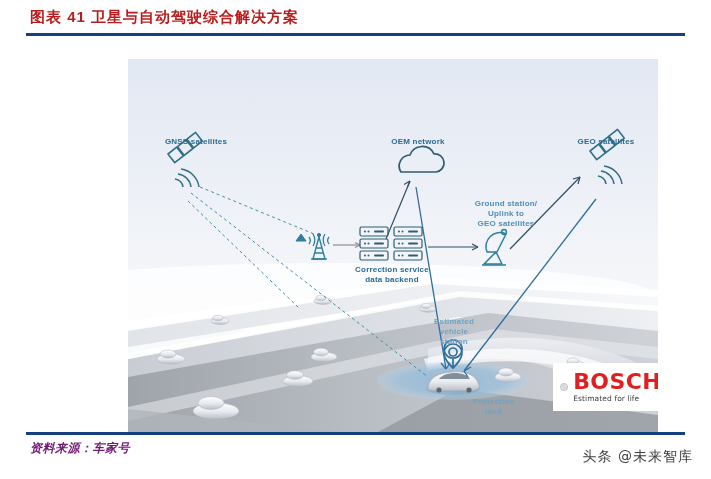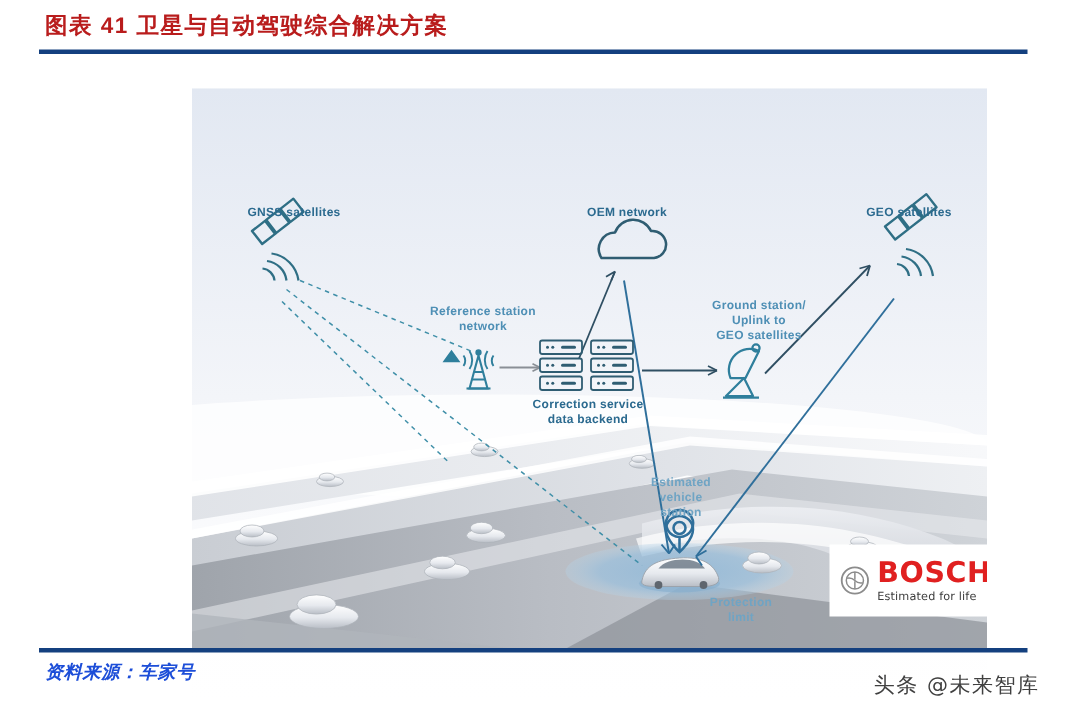--- a/index.html
+++ b/index.html
@@ -23,21 +23,21 @@
     background:#14407f;
   }
   
   #footer-rule{
     position:absolute;left:26px;top:432px;width:659px;height:3px;
     background:#14407f;
   }
   #source-note{
     position:absolute;left:30px;top:440px;
     font-family:"Liberation Serif", serif;
-    font-style:italic;font-weight:bold;font-size:12px;color:#1d4ed8;
+    font-style:italic;font-weight:bold;font-size:12px;color:#701a75;
     letter-spacing:.5px;white-space:nowrap;
   }
   #watermark{
     position:absolute;right:18px;top:448px;
     font-family:"DejaVu Sans", sans-serif;
     font-size:14px;color:#404040;white-space:nowrap;
     letter-spacing:1px;
   }
   
   #diagram{
@@ -61,21 +61,21 @@
   .lbl.light{color:#6fa4c4;font-weight:bold;}
   .lbl.mid{color:#4e8fb5;}
   
   #bosch-logo{
     position:absolute;left:425px;top:304px;width:108px;height:48px;
     background:#ffffff;display:flex;align-items:center;gap:5px;
     padding-left:7px;box-sizing:border-box;
   }
   #bosch-wordmark{
     font-family:"DejaVu Sans", sans-serif;font-weight:bold;
-    font-size:19px;color:#e02020;letter-spacing:.4px;line-height:1;
+    font-size:22px;color:#e02020;letter-spacing:.4px;line-height:1;
   }
   #bosch-tagline{
     font-family:"DejaVu Sans", sans-serif;font-size:7.5px;color:#3c3c3c;
     margin-top:2px;letter-spacing:.1px;line-height:1;
   }
 </style>
 </head>
 <body>
 
 <div id="figure-header">
@@ -298,22 +298,20 @@
     <g stroke="#2f6f9b" stroke-width="1.7" fill="none">
       <path d="M325,299 a9,9 0 1 1 0.1,0 Z M325,299 L325,309"></path>
       <path d="M316,294 a9,9 0 0 1 18,0 c0,7 -9,15 -9,15 c0,0 -9,-8 -9,-15 Z"></path>
       <circle cx="325" cy="293" r="4"></circle>
     </g>
   </svg>
 
   <div class="lbl" style="left:18px;  top:78px;  width:100px;">GNSS satellites</div>
   <div class="lbl" style="left:240px; top:78px;  width:100px;">OEM network</div>
   <div class="lbl" style="left:428px; top:78px;  width:100px;">GEO satellites</div>
-  <div class="lbl mid" style="left:140px; top:144px; width:108px;">Reference station
-network</div>
   <div class="lbl mid" style="left:322px; top:140px; width:112px;">Ground station/
 Uplink to
 GEO satellites</div>
   <div class="lbl" style="left:208px; top:206px; width:112px;">Correction service
 data backend</div>
   <div class="lbl light" style="left:290px; top:258px; width:72px;">Estimated
 vehicle
 station</div>
   <div class="lbl light" style="left:330px; top:338px; width:72px;">Protection
 limit</div>

